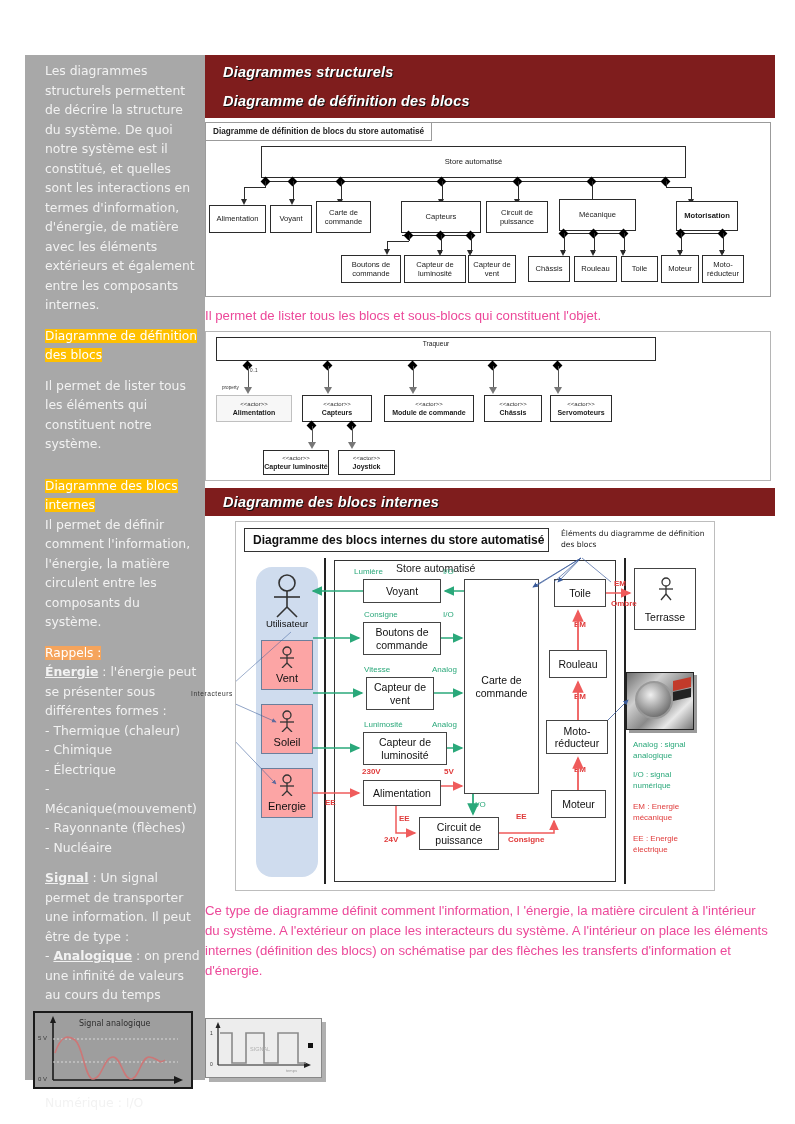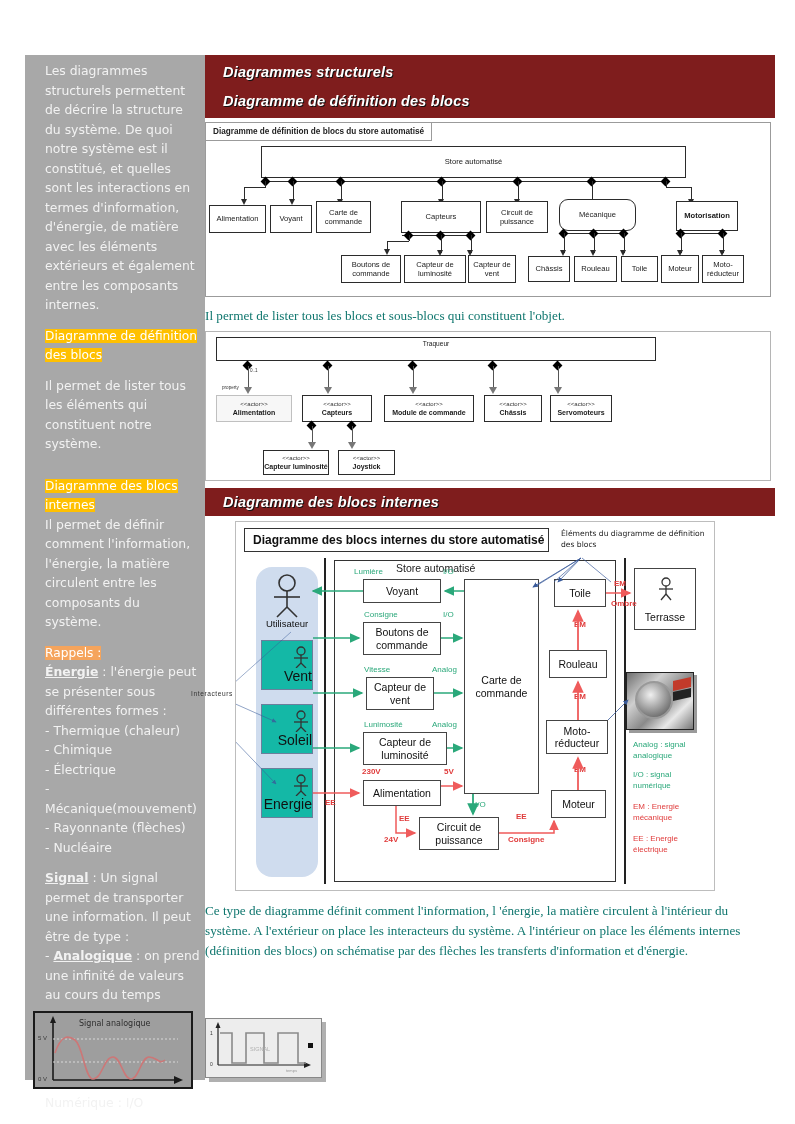--- a/index.html
+++ b/index.html
@@ -19,21 +19,21 @@
   #analog-box .cap{position:absolute;left:44px;top:6px;font-size:8px;color:#2e2e2e;font-family:"DejaVu Sans",sans-serif;}
   .ax-lbl{position:absolute;font-size:6px;color:#3a3a3a;}
 
   
   #main{position:absolute;left:205px;top:55px;width:570px;}
   .dark-bar{background:#7f1d1d;color:#fff;font-weight:bold;font-size:14.5px;
             font-family:"Liberation Sans",sans-serif;padding:9px 0 9px 18px;letter-spacing:.2px;
             text-shadow:1px 1px 0 #111;font-style:italic;}
   .dark-bar .l2{margin-top:13px;}
 
-  .body-txt{font-family:Liberation Serif, serif;font-size:13.2px;color:#0f766e;line-height:20px;}
+  .body-txt{font-family:Liberation Sans, sans-serif;font-size:13.2px;color:#ec4899;line-height:20px;}
 
   
   #bdd{position:relative;margin-top:4px;width:566px;height:175px;border:1px solid #9b9b9b;background:#fff;box-sizing:border-box;}
   #bdd .frame-tab{position:absolute;left:0;top:0;height:17px;line-height:17px;padding:0 7px;border:1px solid #9b9b9b;border-left:none;border-top:none;
        font-size:8.2px;font-weight:bold;color:#222;background:#fff;white-space:nowrap;}
   .nd{position:absolute;border:1px solid #2b2b2b;background:#fff;box-sizing:border-box;
       display:flex;align-items:center;justify-content:center;text-align:center;
       font-size:7.6px;color:#1a1a1a;line-height:9.4px;font-family:"Liberation Sans",sans-serif;}
   .vline{position:absolute;background:#2b2b2b;width:1px;}
   .hline{position:absolute;background:#2b2b2b;height:1px;}
@@ -55,23 +55,23 @@
   
   #ibd{position:relative;margin-top:5px;margin-left:30px;width:480px;height:370px;border:1px solid #bdbdbd;background:#fff;box-sizing:border-box;}
   #ibd-title{position:absolute;left:8px;top:6px;width:305px;height:24px;border:1px solid #333;
       display:flex;align-items:center;padding-left:8px;font-weight:bold;font-size:12px;color:#111;box-sizing:border-box;}
   #ibd-note{position:absolute;left:325px;top:6px;width:145px;font-size:7.6px;color:#222;line-height:11px;font-family:"DejaVu Sans",sans-serif;}
   #store-frame{position:absolute;left:98px;top:38px;width:282px;height:322px;border:1.5px solid #333;box-sizing:border-box;}
   #store-lbl{position:absolute;left:160px;top:40px;font-size:10.5px;color:#222;}
   #act-col{position:absolute;left:20px;top:45px;width:62px;height:310px;background:#cfdcee;border-radius:16px;}
   .ibx{position:absolute;border:1.4px solid #444;background:#fff;box-sizing:border-box;
        display:flex;align-items:center;justify-content:center;text-align:center;font-size:10.5px;color:#111;line-height:12.5px;}
-  .abx{position:absolute;border:1.4px solid #6b7f9c;background:#14b8a6;box-sizing:border-box;
-       display:flex;flex-direction:column;align-items:flex-end;justify-content:flex-end;
-       font-size:14px;color:#111;padding-bottom:5px;box-sizing:border-box;}
+  .abx{position:absolute;border:1.4px solid #6b7f9c;background:#fca5a5;box-sizing:border-box;
+       display:flex;flex-direction:column;align-items:center;justify-content:flex-end;
+       font-size:11px;color:#111;padding-bottom:5px;box-sizing:border-box;}
   .glbl{position:absolute;font-size:8px;color:#2aa87a;}
   .rlbl{position:absolute;font-size:8px;color:#e03b3b;font-weight:bold;}
   .legend{position:absolute;font-size:8px;line-height:10.5px;}
   #motor-img{position:absolute;left:390px;top:150px;width:66px;height:56px;
       background:linear-gradient(135deg,#6f6f6f 0%,#cfcfcf 30%,#8a8a8a 55%,#e8e8e8 75%,#777 100%);
       border:1px solid #222;box-shadow:3px 3px 0 #9a9a9a;overflow:hidden;}
   #interact-lbl{position:absolute;left:-45px;top:168px;font-size:6.6px;color:#333;letter-spacing:.6px;}
 
   
   #num-box{position:absolute;left:205px;top:1018px;width:115px;height:58px;background:#ededed;border:1px solid #888;box-shadow:4px 4px 0 #b0b0b0;}
@@ -186,21 +186,21 @@
     <div class="vline" style="left:459.5px;top:58px;height:6px;"></div>
     <div class="hline" style="left:459.5px;top:64px;width:26px;"></div>
     <div class="vline" style="left:485px;top:64px;height:14px;"></div>
     <div class="arw" style="left:481.5px;top:76px;"></div>
 
     <div class="nd" style="left:3px;top:82px;width:57px;height:28px;">Alimentation</div>
     <div class="nd" style="left:64px;top:82px;width:42px;height:28px;">Voyant</div>
     <div class="nd" style="left:110px;top:78px;width:55px;height:32px;">Carte de commande</div>
     <div class="nd" style="left:195px;top:78px;width:80px;height:32px;">Capteurs</div>
     <div class="nd" style="left:280px;top:78px;width:62px;height:32px;">Circuit de puissance</div>
-    <div class="nd" style="left:353px;top:76px;width:77px;height:32px;border-radius:9px;">Mécanique</div>
+    <div class="nd" style="left:353px;top:76px;width:77px;height:32px;">Mécanique</div>
     <div class="nd" style="left:470px;top:78px;width:62px;height:30px;font-weight:bold;">Motorisation</div>
 
     <div class="hline" style="left:196px;top:112px;width:70px;"></div>
     <div class="diamond" style="left:199px;top:109px;"></div>
     <div class="diamond" style="left:231px;top:109px;"></div>
     <div class="diamond" style="left:261px;top:109px;"></div>
     <div class="vline" style="left:202.5px;top:112px;height:6px;"></div>
     <div class="hline" style="left:181px;top:118px;width:22px;"></div>
     <div class="vline" style="left:181px;top:118px;height:10px;"></div>
     <div class="arw" style="left:177.5px;top:126px;"></div>

